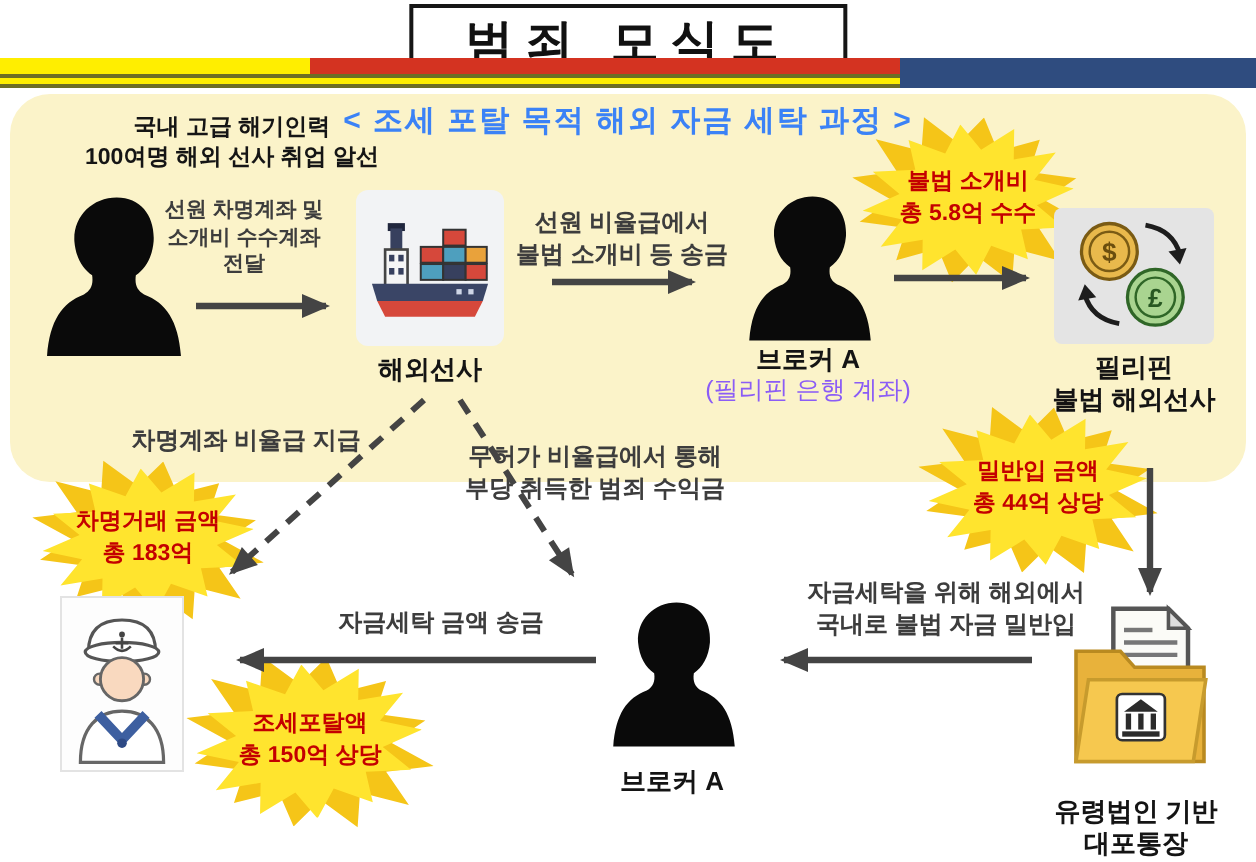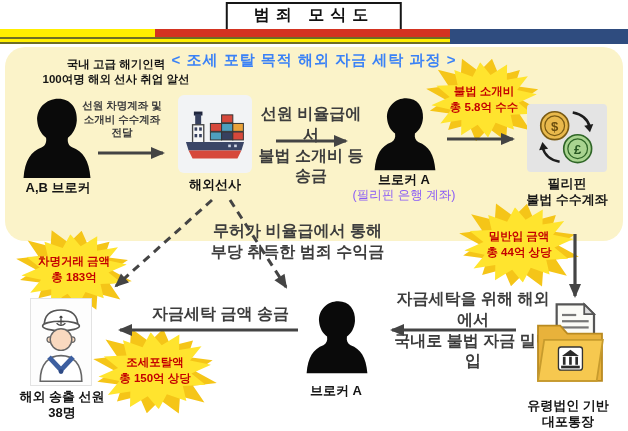--- a/index.html
+++ b/index.html
@@ -4,35 +4,35 @@
 <style>
   html,body{margin:0;padding:0;background:#fff;}
   .stage{position:relative;width:628px;height:431px;background:#fff;overflow:hidden;
          font-family:"Liberation Sans","DejaVu Sans",sans-serif;}
   .abs{position:absolute;}
   .center{text-align:center;}
   .pre{white-space:pre-line;}
 
   
   .title-box{left:50%;top:2px;transform:translateX(-50%);background:#fff;border:2.5px solid #161616;
-             padding:1px 26px 3px;font-size:16px;font-weight:bold;letter-spacing:6px;color:#111;}
+             padding:1px 26px 3px;font-size:24px;font-weight:bold;letter-spacing:6px;color:#111;}
   .ribbon-y{left:0;top:29px;width:155px;height:8px;background:#FFEE00;}
   .ribbon-r{left:155px;top:29px;width:295px;height:8px;background:#D43321;}
   .ribbon-sub{left:0;top:37px;width:450px;height:7px;background:#FFEE00;
               border-top:2px solid #6e6e24;border-bottom:2px solid #6e6e24;box-sizing:border-box;}
   .ribbon-n{left:450px;top:29px;width:178px;height:15px;background:#2F4C7F;}
 
   .panel{left:5px;top:47px;width:618px;height:194px;background:#FBF3C9;border-radius:20px;}
   .subtitle{left:0;top:51px;width:628px;text-align:center;font-size:15px;font-weight:bold;
             color:#3b82f6;letter-spacing:1px;}
 
   
   .note{font-size:11.5px;font-weight:bold;color:#151515;line-height:1.3;}
   .node-label{font-size:13px;font-weight:bold;color:#141414;line-height:1.25;}
-  .edge-label{font-size:16px;font-weight:bold;color:#3d3d3d;line-height:1.3;}
+  .edge-label{font-size:12px;font-weight:bold;color:#3d3d3d;line-height:1.3;}
   .account{font-size:12.5px;font-weight:normal;color:#8b5cf6;}
 
   
   .ship-box{left:178px;top:95px;width:74px;height:78px;background:#f2f3f5;border-radius:6px;}
   .exch-box{left:527px;top:104px;width:80px;height:68px;background:#e4e4e4;border-radius:4px;}
   .sailor-box{left:30px;top:298px;width:62px;height:88px;background:#fdfdfd;border:1px solid #e3e3e3;box-sizing:border-box;}
   .folder-box{left:530px;top:300px;width:80px;height:86px;}
 
   .sil{fill:#0a0a0a;}
 
@@ -59,21 +59,20 @@
 
   <div class="abs panel"></div>
   <div class="abs subtitle">&lt; 조세 포탈 목적 해외 자금 세탁 과정 &gt;</div>
 
   <div class="abs note pre center" style="left:0;top:57px;width:152px;margin-left:40px;">국내 고급 해기인력
 100여명 해외 선사 취업 알선</div>
 
   <svg class="abs" style="left:22px;top:96px;" width="70" height="82" viewBox="0 0 100 120">
     <path class="sil" d="M52 4 C70 4 80 18 79 36 C78 48 73 56 66 61 C65 68 67 72 72 75 C88 81 97 94 99 120 L1 120 C3 94 12 81 28 75 C33 72 35 68 34 61 C27 56 22 48 21 36 C20 18 34 4 52 4 Z"></path>
   </svg>
-  <div class="abs node-label center" style="left:8px;top:180px;width:100px;">A,B 브로커</div>
 
   <div class="abs edge-label pre center" style="left:74px;top:99px;width:96px;font-size:10.5px;">선원 차명계좌 및
 소개비 수수계좌
 전달</div>
 
   <div class="abs ship-box"></div>
   <svg class="abs" style="left:182px;top:100px;" width="66" height="68" viewBox="0 0 100 84">
     <rect x="18" y="8" width="13" height="6" fill="#20263d"></rect>
     <rect x="20" y="12" width="9" height="16" fill="#37405e"></rect>
     <rect x="16" y="28" width="17" height="28" fill="#f5f5f5" stroke="#444" stroke-width="2"></rect>
@@ -118,22 +117,23 @@
     <text x="30" y="30" text-anchor="middle" font-size="16" font-weight="bold" fill="#6b4e0e">$</text>
     <circle cx="58" cy="52" r="17" fill="#A9D490" stroke="#2F6627" stroke-width="2"></circle>
     <circle cx="58" cy="52" r="12" fill="none" stroke="#2F6627" stroke-width="1.5"></circle>
     <text x="58" y="58" text-anchor="middle" font-size="16" font-weight="bold" fill="#275722">£</text>
     <path d="M52 8 q17 3 21 18" stroke="#1d1d1d" stroke-width="3" fill="none"></path>
     <path d="M73 32 l-7 -8 l11 -2 z" fill="#1d1d1d"></path>
     <path d="M36 68 q-17 -3 -21 -18" stroke="#1d1d1d" stroke-width="3" fill="none"></path>
     <path d="M15 44 l7 8 l-11 2 z" fill="#1d1d1d"></path>
   </svg>
   <div class="abs node-label pre center" style="left:514px;top:176px;width:106px;">필리핀
-불법 수수계좌</div>
-
+불법 해외선사</div>
+
+  <div class="abs edge-label center" style="left:58px;top:213px;width:130px;">차명계좌 비율급 지급</div>
   <div class="abs edge-label pre center" style="left:210px;top:221px;width:175px;">무허가 비율급에서 통해
 부당 취득한 범죄 수익금</div>
 
   <div class="abs burst" style="left:15px;top:230px;width:118px;height:80px;">
     <div class="layer outer"></div>
     <div class="layer inner"></div>
     <div class="burst-text">차명거래 금액
 총 183억</div>
   </div>
 
@@ -150,22 +150,20 @@
     <ellipse cx="35" cy="30" rx="23" ry="6" fill="#ffffff" stroke="#555" stroke-width="2"></ellipse>
     <circle cx="35" cy="19" r="1.8" fill="#444"></circle>
     <path d="M35 21 v7 M31 24.5 h8 M29.5 26.5 q5.5 5.5 11 0" stroke="#444" stroke-width="1.6" fill="none"></path>
     <circle cx="21" cy="47" r="3.5" fill="#F9D9BF" stroke="#666" stroke-width="1.5"></circle>
     <circle cx="49" cy="47" r="3.5" fill="#F9D9BF" stroke="#666" stroke-width="1.5"></circle>
     <circle cx="35" cy="47" r="13.5" fill="#F9D9BF" stroke="#666" stroke-width="1.8"></circle>
     <path d="M9 99 C9 77 20 67 35 67 C50 67 61 77 61 99 Z" fill="#ffffff" stroke="#666" stroke-width="2"></path>
     <path d="M20 69 L35 85 L50 69" stroke="#3D5FA0" stroke-width="6" fill="none"></path>
     <circle cx="35" cy="87" r="3" fill="#2e4a85"></circle>
   </svg>
-  <div class="abs node-label pre center" style="left:0;top:389px;width:124px;">해외 송출 선원
-38명</div>
 
   <div class="abs burst" style="left:92px;top:328px;width:126px;height:86px;">
     <div class="layer outer"></div>
     <div class="layer inner"></div>
     <div class="burst-text">조세포탈액
 총 150억 상당</div>
   </div>
 
   <div class="abs edge-label pre center" style="left:392px;top:289px;width:162px;">자금세탁을 위해 해외에서
 국내로 불법 자금 밀반입</div>

